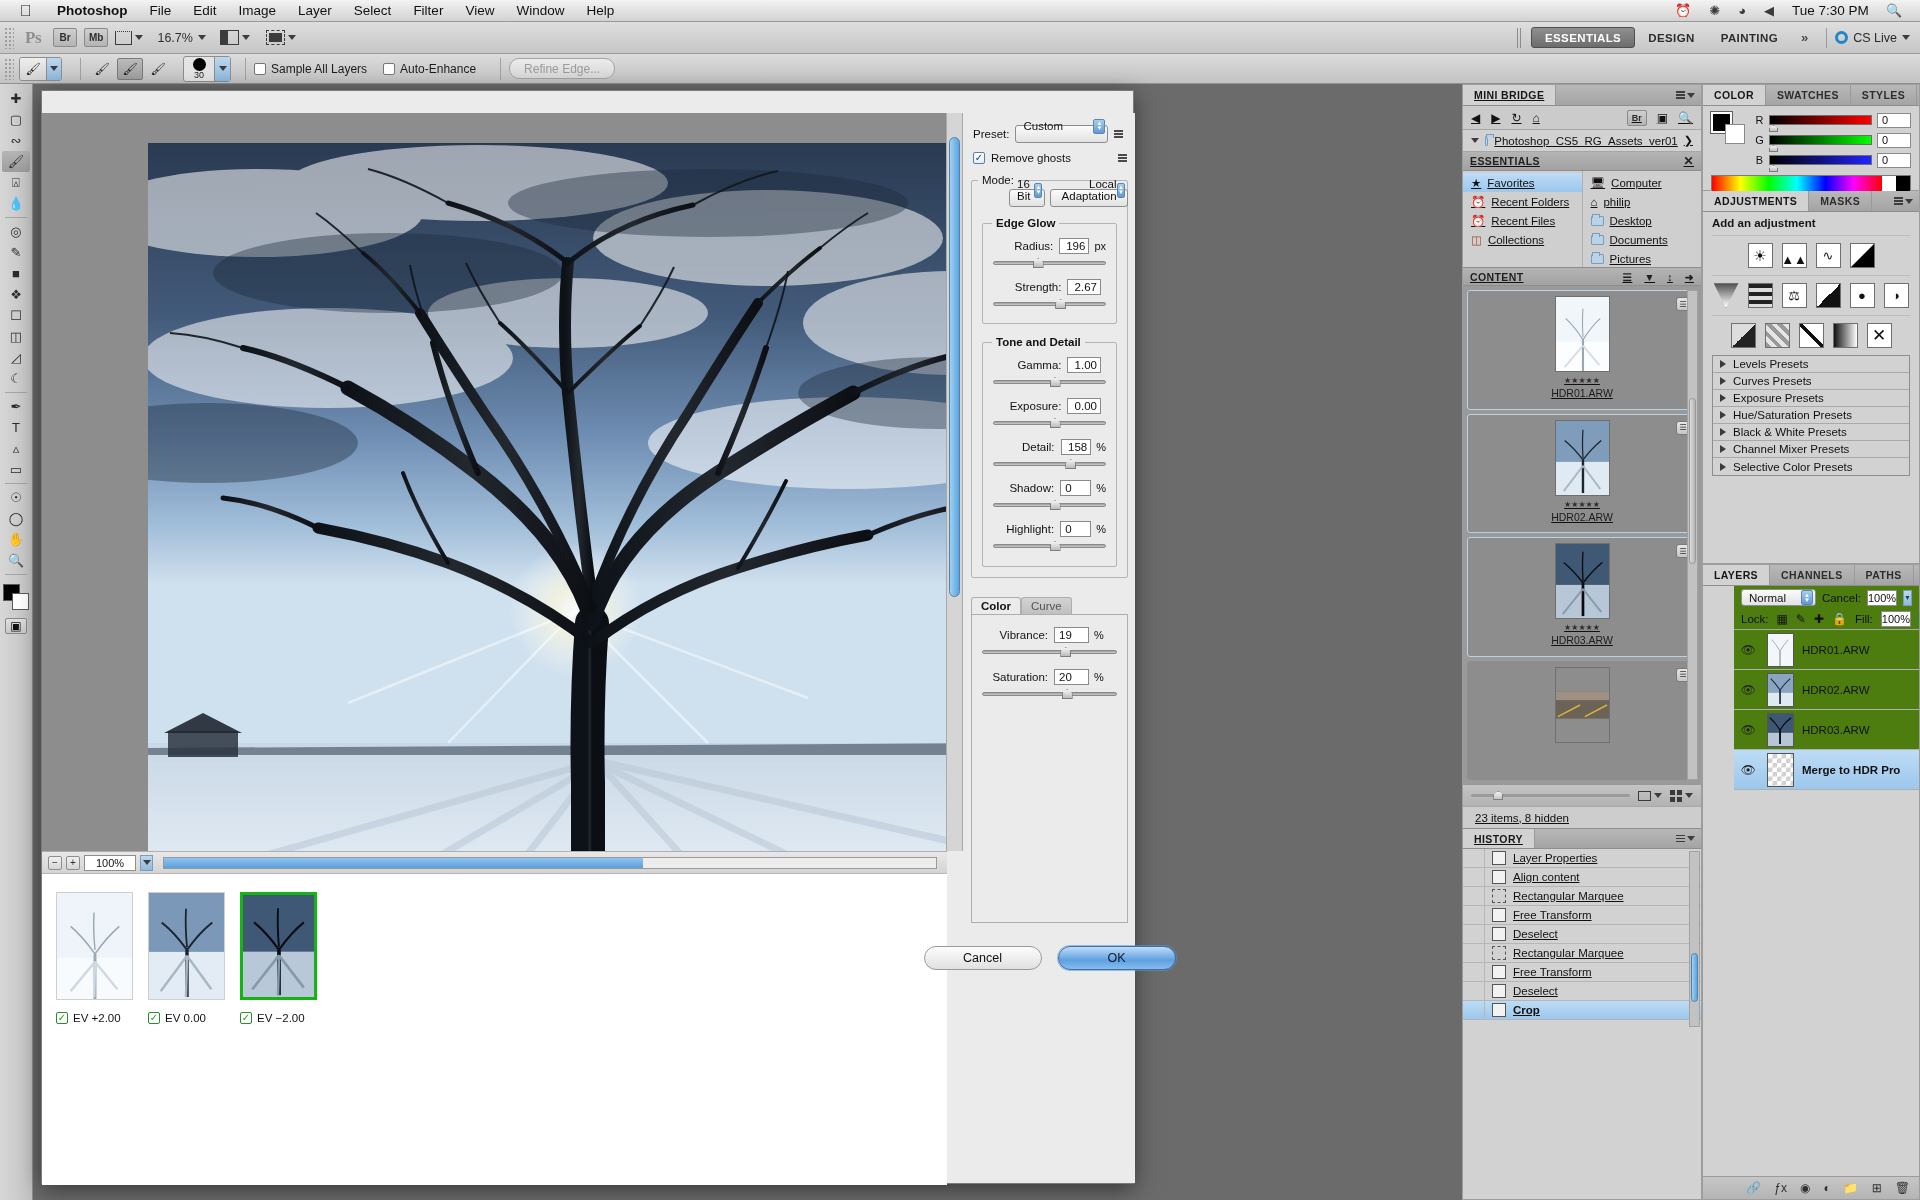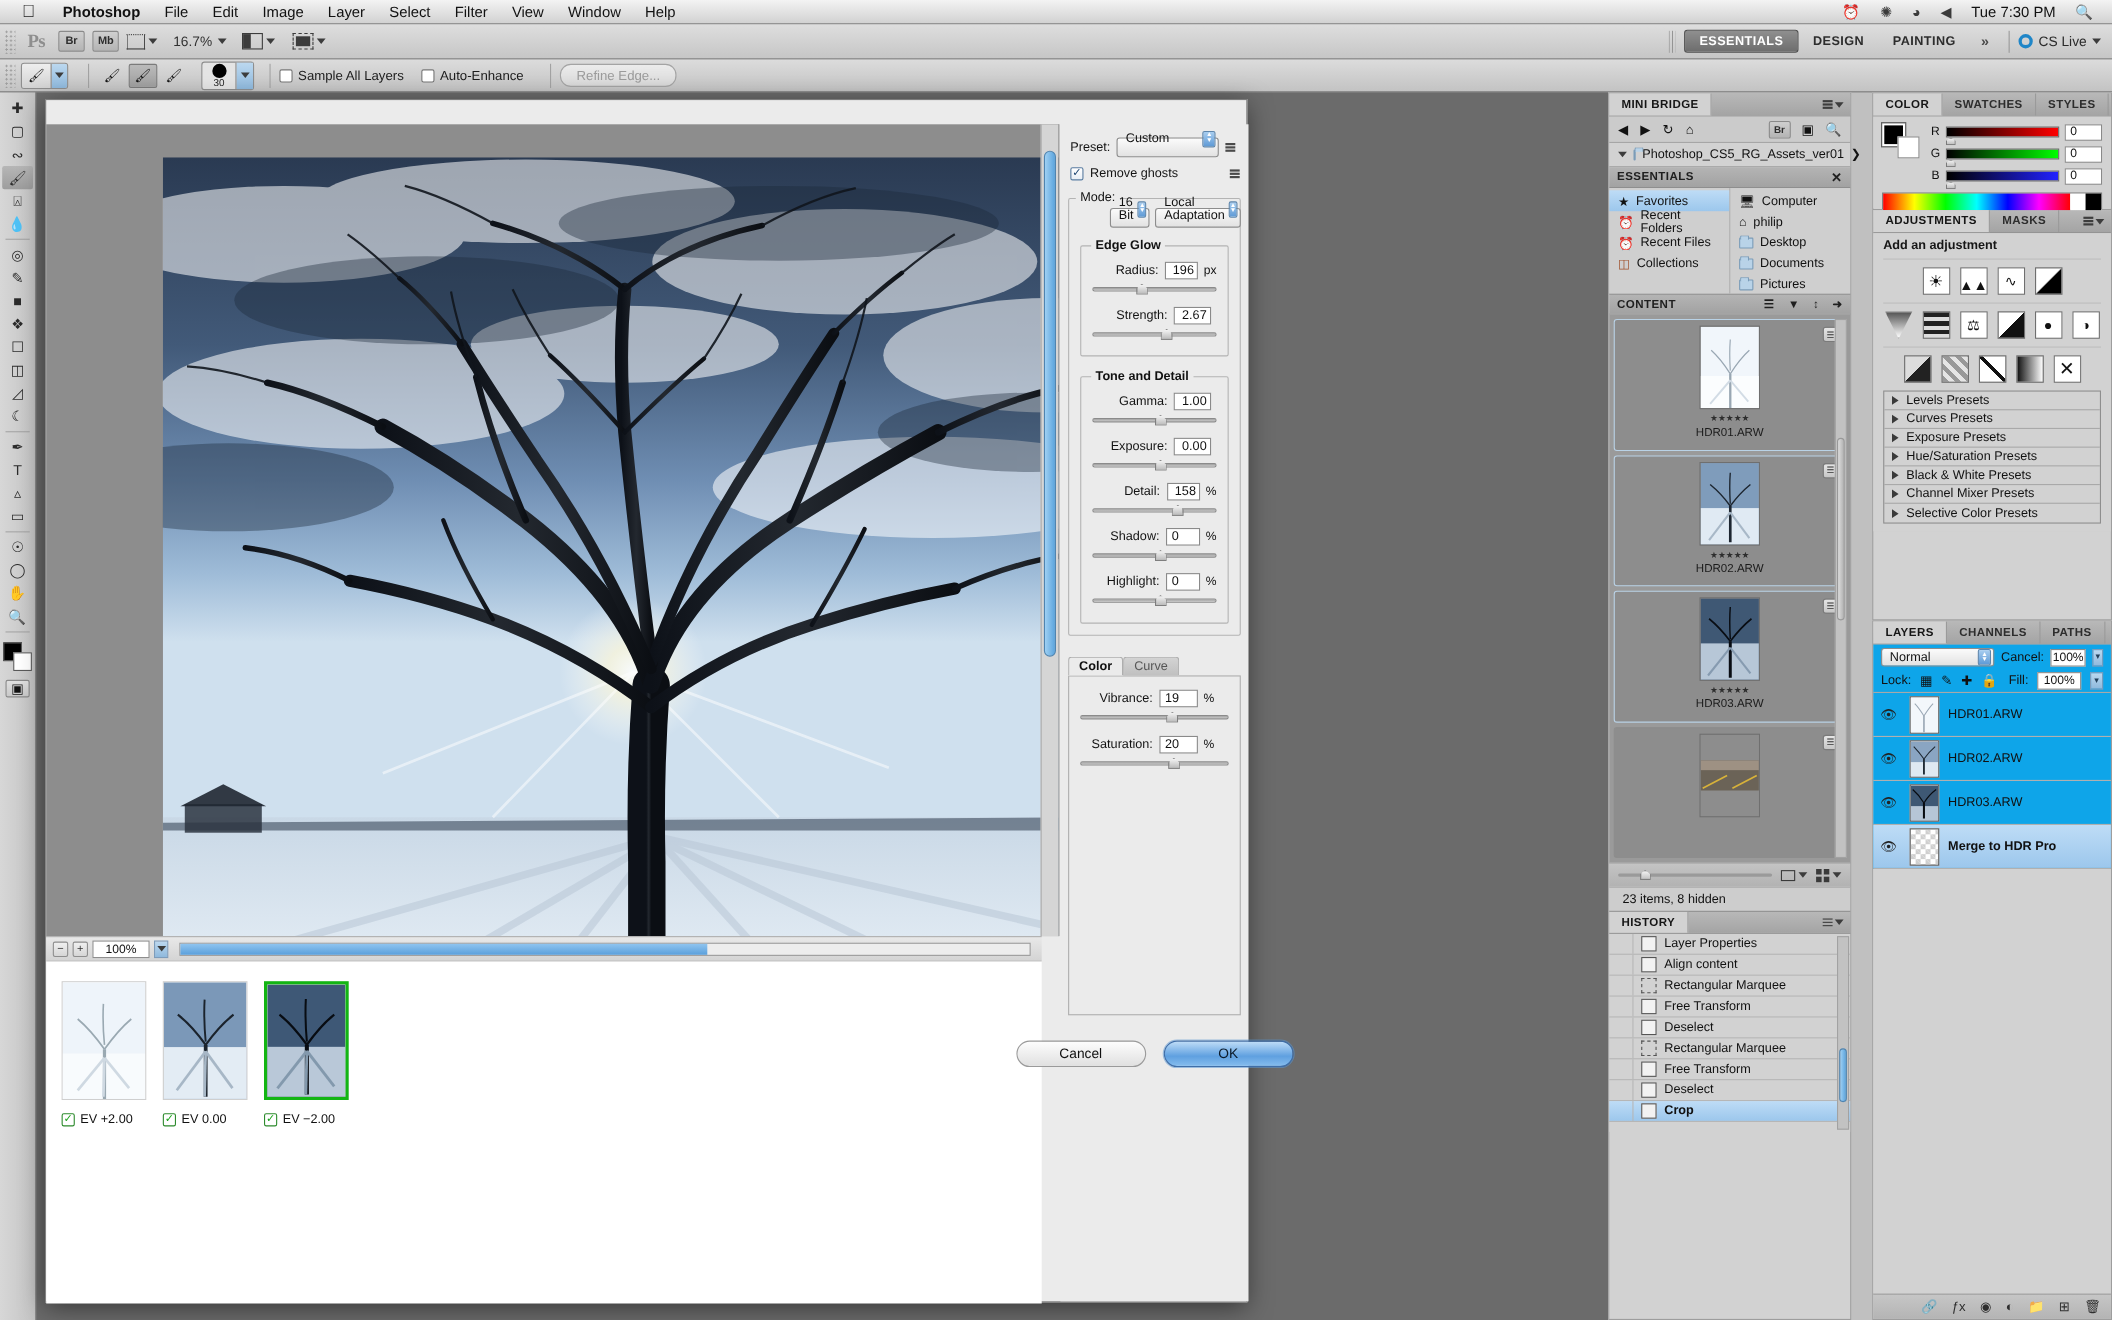--- a/index.html
+++ b/index.html
@@ -260,21 +260,21 @@
   .adjbody{background:#d2d2d2;padding:5px 9px 7px;}
   .addadj{font-size:11.5px;font-weight:bold;color:#161616;margin-bottom:6px;}
   .adjrow{display:flex;justify-content:center;gap:9px;margin:7px 0;}
   .adjicon{width:25px;height:25px;border:1px solid #6f6f6f;background:#fff;}
   .presetbox{border:1px solid #8e8e8e;background:#d2d2d2;margin-top:7px;}
   .presetrow{height:17px;display:flex;align-items:center;gap:7px;padding:0 7px;
     font-size:11.5px;color:#111;border-bottom:1px solid #a9a9a9;}
   .tri-r{width:0;height:0;border-top:4px solid transparent;border-bottom:4px solid transparent;border-left:6px solid #3a3a3a;}
 
   
-  .layerbody{background:#0ea5e9;}
+  .layerbody{background:#4d7c0f;margin-left:31px;}
   .blendrow{height:23px;display:flex;align-items:center;gap:6px;padding:3px 7px;}
   .blendsel{width:128px;height:17px;border:1px solid #8d8d8d;border-radius:3px;
     background:linear-gradient(#fbfbfb,#e2e2e2);display:flex;align-items:center;padding:0 2px 0 7px;font-size:11.5px;}
   .opacnum{width:40px;height:16px;border:1px solid #8a8a8a;background:#fff;font-size:11px;text-align:center;line-height:14px;}
   .opacdrop{width:12px;height:16px;background:linear-gradient(#bcd8ef,#8fb9dd);border:1px solid #7d9cbb;
     display:flex;align-items:center;justify-content:center;font-size:7px;color:#23415c;}
   .lockrow{height:21px;display:flex;align-items:center;gap:8px;padding:0 7px;border-bottom:1px solid #a8a8a8;}
   .layerrow{height:40px;display:flex;align-items:center;gap:8px;border-bottom:1px solid #b0b0b0;padding-left:3px;}
   .layerrow.sel{background:linear-gradient(#bedcf6,#9cc7ec);}
   .eye{width:22px;text-align:center;font-size:12px;color:#222;}
@@ -646,21 +646,21 @@
             </span>
         </div>
 
         <div class="fieldset" style="margin:16px 7px 0 7px;padding:13px 7px 10px;">
           <span class="legend norm" style="left:6px">Mode:</span>
           <div class="row" style="gap:5px;margin:-5px 0 0 30px;">
             <span class="popup" style="width:45px;">
               <span>16 Bit</span>
               <span class="popstep">▲<br>▼</span>
             </span>
-            <span class="popup" style="width:118px;">
+            <span class="popup" style="width:118px;text-align:right;">
               <span>Local Adaptation</span>
               <span class="popstep">▲<br>▼</span>
             </span>
           </div>
 
           <div class="fieldset" style="margin:16px 3px 0 3px;padding:14px 10px 10px;">
             <span class="legend">Edge Glow</span>
 
             <div class="srow">
               <div class="row">
@@ -782,21 +782,21 @@
         <div class="row" style="justify-content:center;gap:16px;margin-top:23px;">
           <span class="pbtn">Cancel</span>
           <span class="pbtn def">OK</span>
         </div>
       </div>
     </div>
   </div>
 
   <div class="dock">
 
-    <div style="position:absolute;left:0;top:0;width:221px;bottom:0;">
+    <div style="position:absolute;left:0;top:0;width:240px;bottom:0;text-decoration:underline;">
       <div class="panel" style="height:1116px;">
         <div class="ptabbar">
           <span class="ptab on">MINI BRIDGE</span>
           <span class="pmenu">
               <span class="mb">
                 <i></i>
                 <i></i>
                 <i></i>
               </span>
               <span class="tri"></span>

